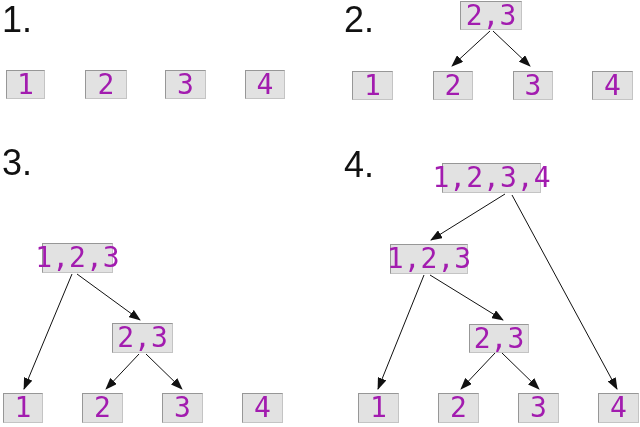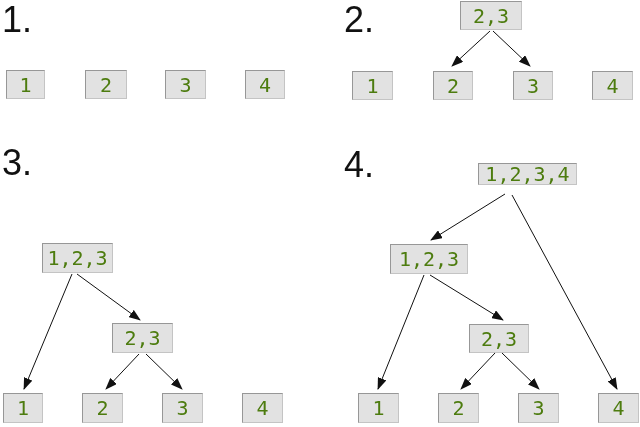--- a/index.html
+++ b/index.html
@@ -28,23 +28,23 @@
     position: absolute;
     box-sizing: border-box;
     background: #e2e2e2;
     border: 1px solid #979797;
     border-right-color: #c4c4c4;
     border-bottom-color: #c4c4c4;
     display: flex;
     align-items: center;
     justify-content: center;
     font-family: "DejaVu Sans Mono", monospace;
-    font-size: 20px;
+    font-size: 28px;
     line-height: 1;
-    color: #4d7c0f;
+    color: #a21caf;
     white-space: nowrap;
     text-align: right;
   }
 </style>
 </head>
 <body>
 
 <div class="canvas">
 
   <svg class="arrow-layer" width="640" height="427" viewBox="0 0 640 427">
@@ -86,21 +86,21 @@
   <div class="node" style="left:513px; top:71px; width:40px; height:29px;">3</div>
   <div class="node" style="left:592px; top:71px; width:41px; height:29px;">4</div>
 
   <div class="node" style="left:42px;  top:243px; width:71px; height:30px;">1,2,3</div>
   <div class="node" style="left:112px; top:323px; width:61px; height:30px;">2,3</div>
   <div class="node" style="left:3px;   top:393px; width:40px; height:30px;">1</div>
   <div class="node" style="left:82px;  top:393px; width:41px; height:30px;">2</div>
   <div class="node" style="left:162px; top:393px; width:41px; height:30px;">3</div>
   <div class="node" style="left:242px; top:393px; width:41px; height:30px;">4</div>
 
-  <div class="node" style="left:478px; top:163px; width:99px; height:22px;">1,2,3,4</div>
+  <div class="node" style="left:442px; top:163px; width:99px; height:30px;">1,2,3,4</div>
   <div class="node" style="left:390px; top:244px; width:78px; height:30px;">1,2,3</div>
   <div class="node" style="left:469px; top:324px; width:60px; height:29px;">2,3</div>
   <div class="node" style="left:358px; top:393px; width:41px; height:30px;">1</div>
   <div class="node" style="left:438px; top:393px; width:41px; height:30px;">2</div>
   <div class="node" style="left:518px; top:393px; width:41px; height:30px;">3</div>
   <div class="node" style="left:598px; top:393px; width:41px; height:30px;">4</div>
 
 </div>
 
 </body></html>

